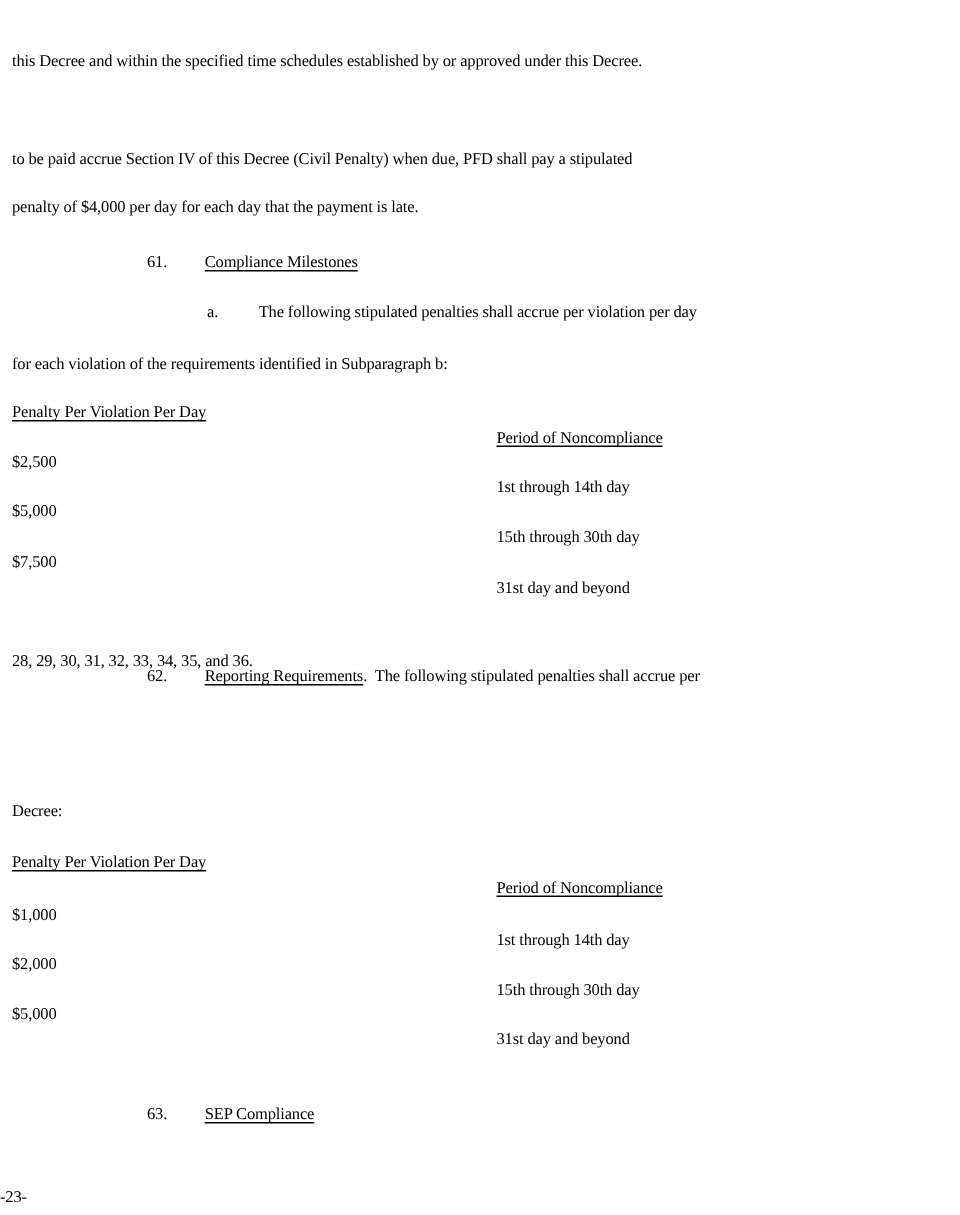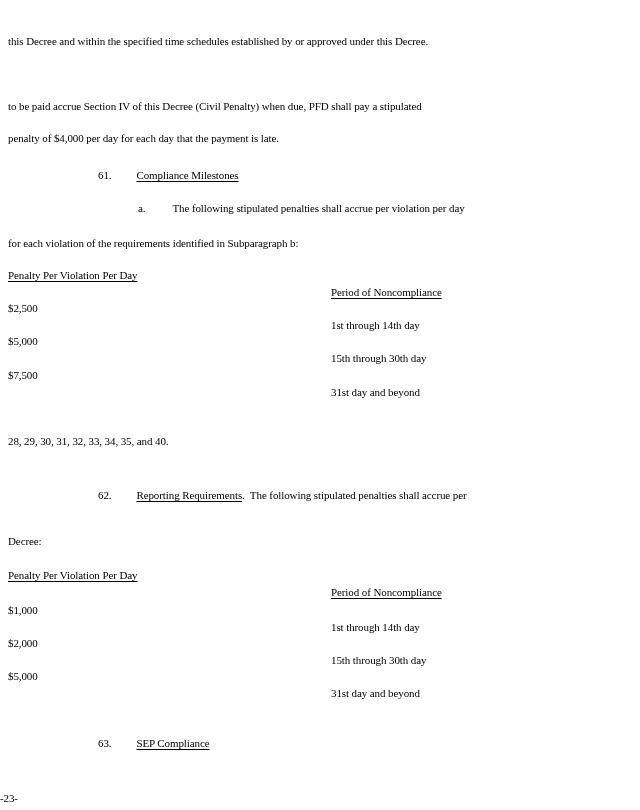--- a/index.html
+++ b/index.html
@@ -59,23 +59,23 @@
   </div>
   <div class="row" style="top:331px">
     <span class="col1">$5,000</span>
     <span class="col2">15th through 30th day</span>
   </div>
   <div class="row" style="top:365px">
     <span class="col1">$7,500</span>
     <span class="col2">31st day and beyond</span>
   </div>
 
-  <div class="ln" style="left:8px; top:431px">28, 29, 30, 31, 32, 33, 34, 35, and 40.</div>
+  <div class="ln" style="left:8px; top:431px">28, 29, 30, 31, 32, 33, 34, 35, and 36.</div>
 
-  <div class="ln" style="left:98px; top:485px"><span>62.</span><span class="tab"></span><span class="u">Reporting Requirements</span><span>.&nbsp; The following stipulated penalties shall accrue per</span></div>
+  <div class="ln" style="left:98px; top:441px"><span>62.</span><span class="tab"></span><span class="u">Reporting Requirements</span><span>.&nbsp; The following stipulated penalties shall accrue per</span></div>
   <div class="ln" style="left:8px; top:531px">Decree:</div>
 
   <div class="row" style="top:565px">
     <span class="col1 u">Penalty Per Violation Per Day</span>
     <span class="col2 u">Period of Noncompliance</span>
   </div>
   <div class="row" style="top:600px">
     <span class="col1">$1,000</span>
     <span class="col2">1st through 14th day</span>
   </div>

